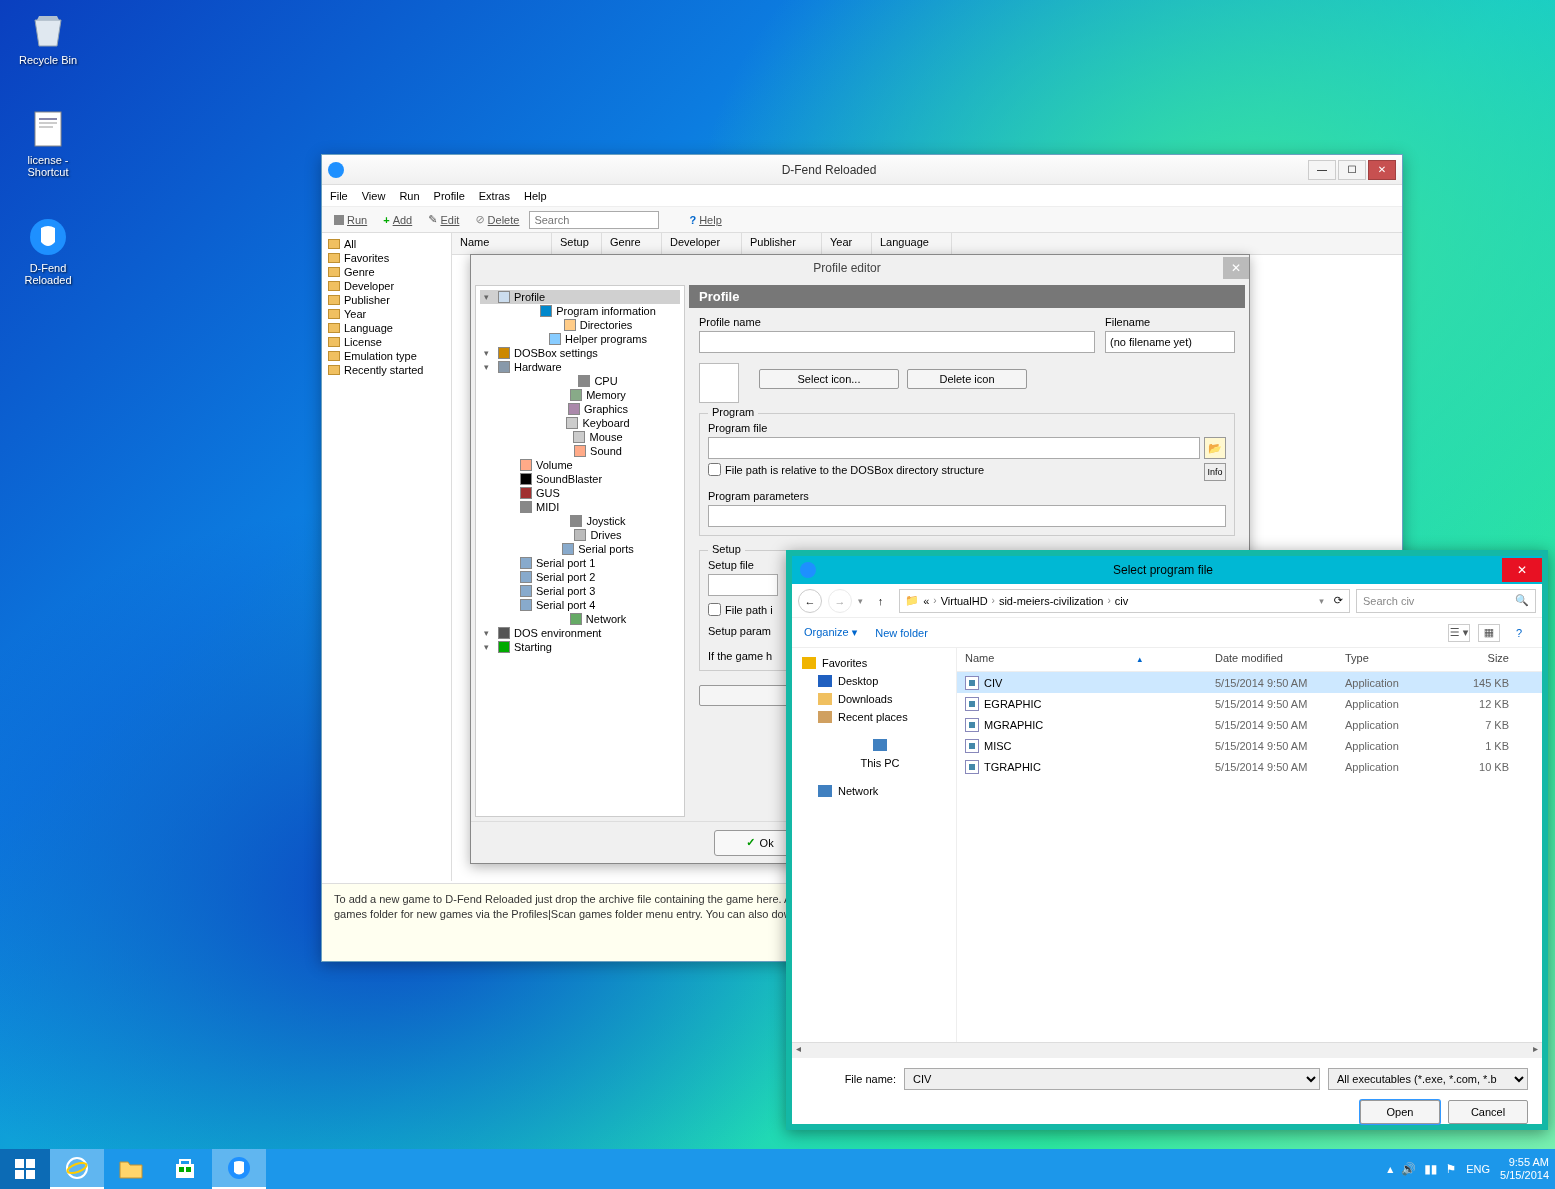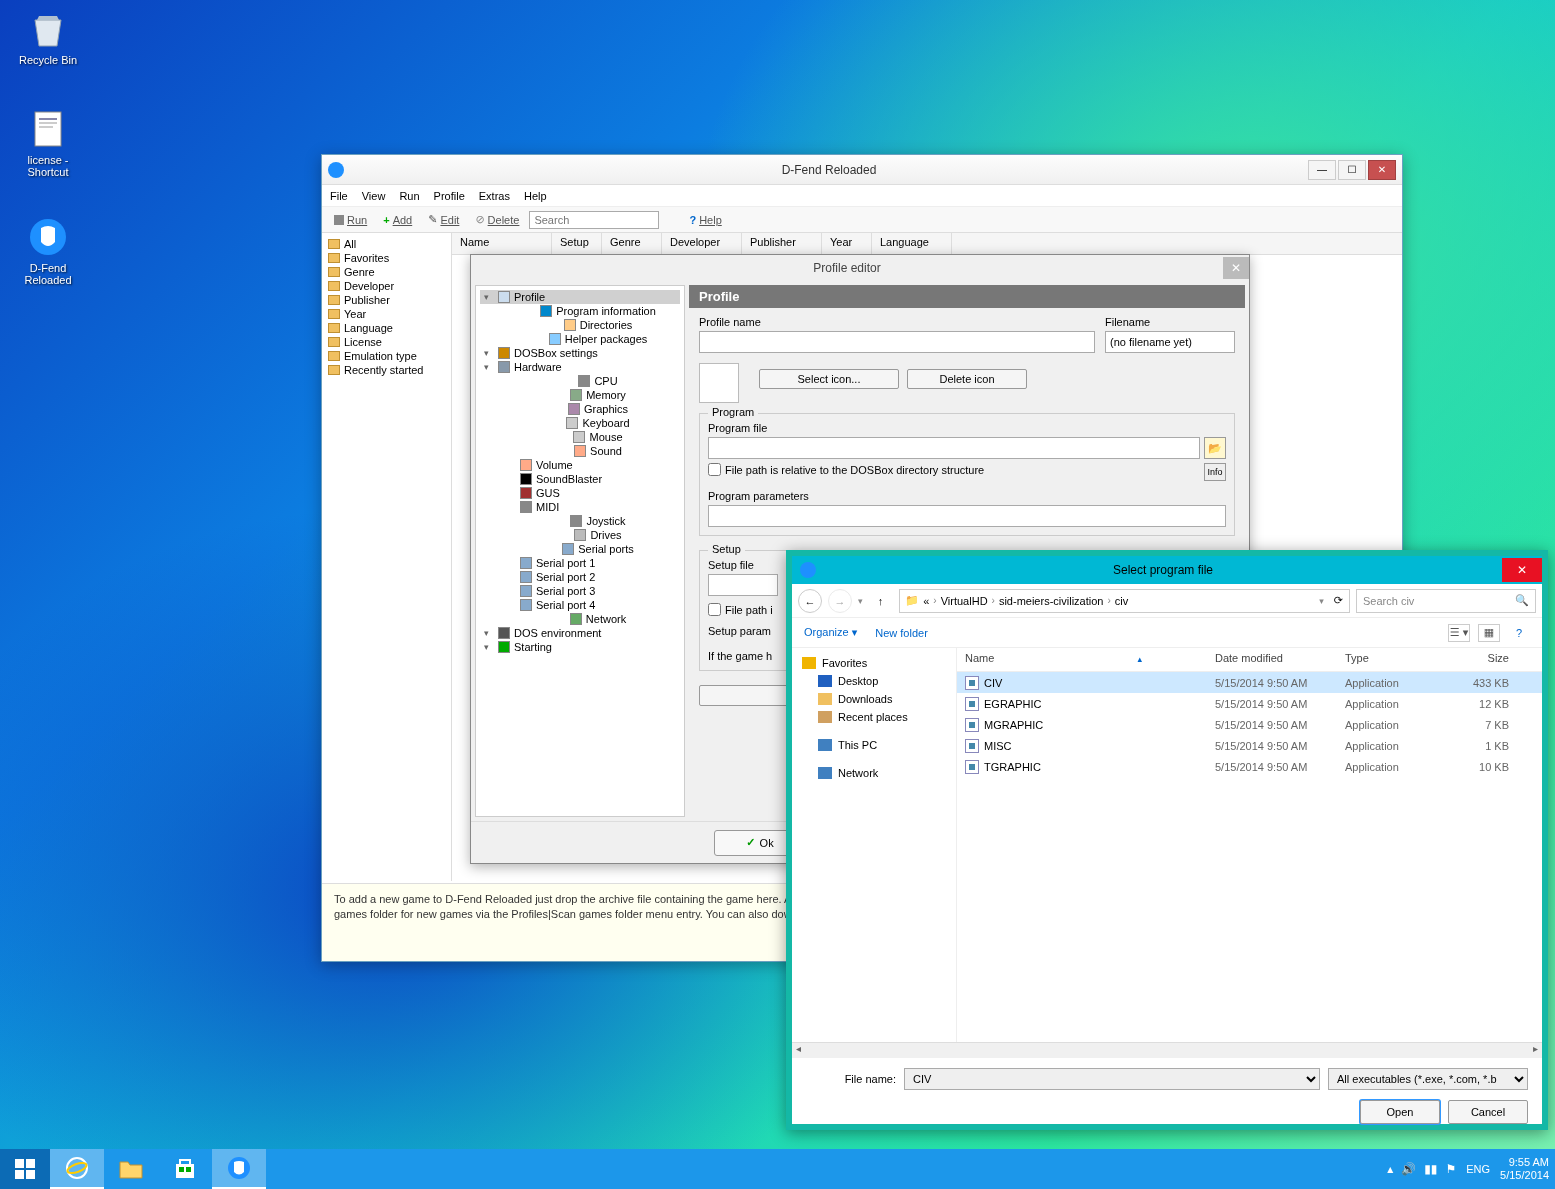--- a/index.html
+++ b/index.html
@@ -262,21 +262,21 @@
           <span>Program information</span>
         </div>
         <div class="node l2">
           <span style="width:10px;font-size:9px;color:#666"></span>
           <span class="mini-ico" style="background:#fc8"></span>
           <span>Directories</span>
         </div>
         <div class="node l2">
           <span style="width:10px;font-size:9px;color:#666"></span>
           <span class="mini-ico" style="background:#8cf"></span>
-          <span>Helper packages</span>
+          <span>Helper programs</span>
         </div>
         <div class="node l1">
           <span style="width:10px;font-size:9px;color:#666">▾</span>
           <span class="mini-ico" style="background:#cc8800"></span>
           <span>DOSBox settings</span>
         </div>
         <div class="node l1">
           <span style="width:10px;font-size:9px;color:#666">▾</span>
           <span class="mini-ico" style="background:#89a"></span>
           <span>Hardware</span>
@@ -499,21 +499,21 @@
         </div>
         <div class="sb-item" style="padding-left: 16px;">
           <span class="sb-ico" style="background:#f0c060"></span>
           <span>Downloads</span>
         </div>
         <div class="sb-item" style="padding-left: 16px;">
           <span class="sb-ico" style="background:#d0a060"></span>
           <span>Recent places</span>
         </div>
         <div style="height: 10px;"></div>
-        <div class="sb-item" style="padding-left: 16px;">
+        <div class="sb-item" style="padding-left: 16px; flex-direction: column;">
           <span class="sb-ico" style="background:#4080c0"></span>
           <span>This PC</span>
         </div>
         <div style="height: 10px;"></div>
         <div class="sb-item" style="padding-left: 16px;">
           <span class="sb-ico" style="background:#4080c0"></span>
           <span>Network</span>
         </div>
       </div>
     <div class="fd-list">
@@ -521,21 +521,21 @@
         <div class="c" style="width:250px"><span>Name</span> <span style="margin-left:140px;color:#06c;font-size:9px">▴</span></div>
         <div class="c" style="width:130px">Date modified</div>
         <div class="c" style="width:100px">Type</div>
         <div class="c" style="width:80px;text-align:right">Size</div>
       </div>
       <div id="fd-rows">
           <div class="fd-row sel">
             <div class="c" style="width:250px"><span class="app-ico"></span>CIV</div>
             <div class="c" style="width:130px;color:#666">5/15/2014 9:50 AM</div>
             <div class="c" style="width:100px;color:#666">Application</div>
-            <div class="c" style="width:80px;color:#666;justify-content:flex-end">433 KB</div>
+            <div class="c" style="width:80px;color:#666;justify-content:flex-end">145 KB</div>
           </div>
           <div class="fd-row">
             <div class="c" style="width:250px"><span class="app-ico"></span>EGRAPHIC</div>
             <div class="c" style="width:130px;color:#666">5/15/2014 9:50 AM</div>
             <div class="c" style="width:100px;color:#666">Application</div>
             <div class="c" style="width:80px;color:#666;justify-content:flex-end">12 KB</div>
           </div>
           <div class="fd-row">
             <div class="c" style="width:250px"><span class="app-ico"></span>MGRAPHIC</div>
             <div class="c" style="width:130px;color:#666">5/15/2014 9:50 AM</div>

